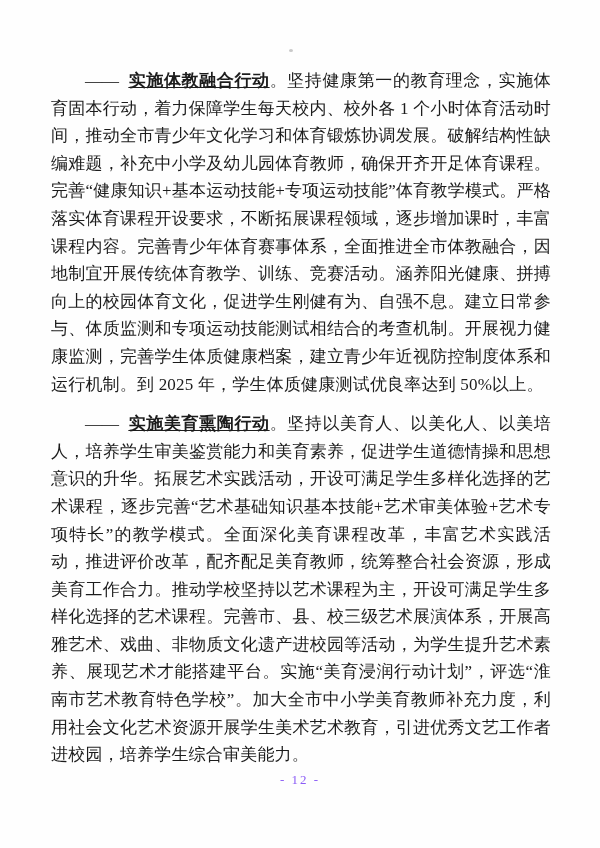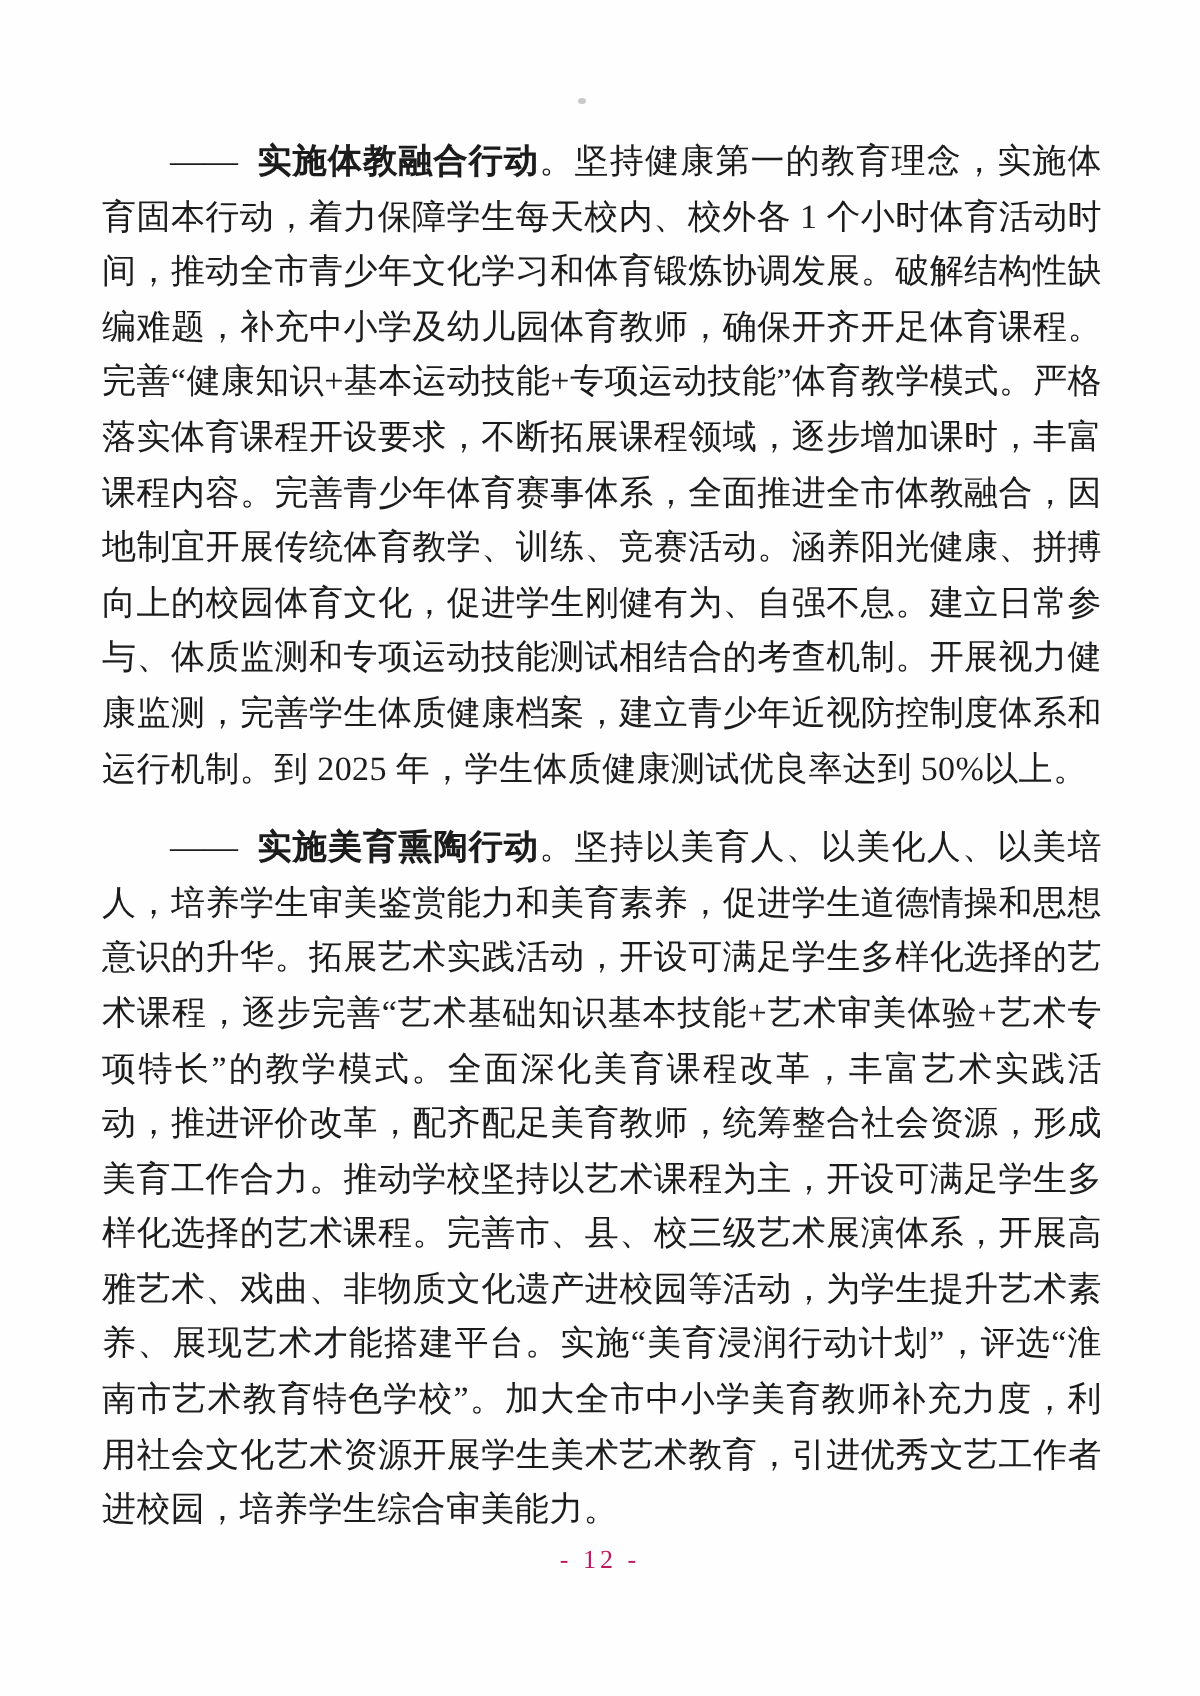--- a/index.html
+++ b/index.html
@@ -43,29 +43,30 @@
   .para + .para {
     margin-top: 12px;
   }
   .dash {
     letter-spacing: 0;
     margin-right: 0.55em;
   }
   .head {
     font-weight: bold;
     font-family: "Liberation Sans", "DejaVu Sans", sans-serif;
+    text-decoration: underline;
   }
   .page-number {
     position: absolute;
     left: 0;
     right: 0;
     top: 772px;
     text-align: center;
     font-size: 13px;
-    color: #be185d;
+    color: #8b5cf6;
     letter-spacing: 2px;
   }
 </style>
 </head>
 <body>
 
 <div class="doc-page">
 
   <span class="scan-speck"></span>
 

